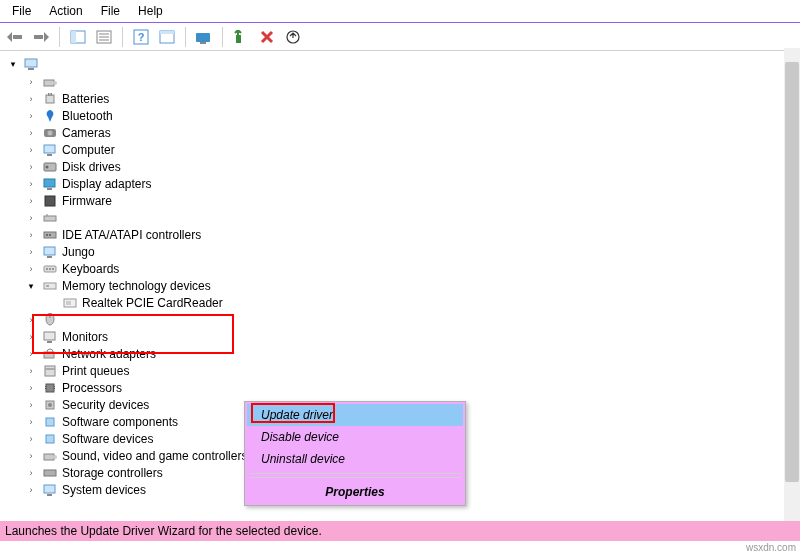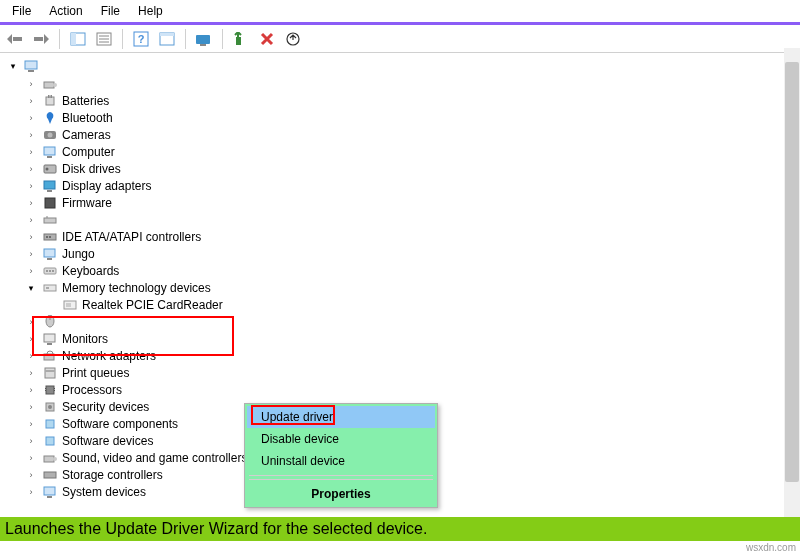--- a/index.html
+++ b/index.html
@@ -1,40 +1,40 @@
 <!DOCTYPE html>
 <html><head>
   <meta charset="utf-8">
   <style>
     * { box-sizing: border-box; margin: 0; padding: 0; }
     body { font-family: "Segoe UI", Tahoma, sans-serif; font-size: 12px; background: #fff; width: 800px; height: 553px; overflow: hidden; position: relative; }
-    .menubar { display: flex; padding: 2px 4px; gap: 2px; border-bottom: 3px solid #8b5cf6; }
+    .menubar { display: flex; padding: 2px 4px; gap: 2px; border-bottom: 1px solid #8b5cf6; }
     .menubar-item { padding: 2px 8px; cursor: default; }
     .toolbar { display: flex; align-items: center; padding: 2px 4px; gap: 4px; border-bottom: 1px solid #d0d0d0; height: 28px; }
     .tb-btn { width: 22px; height: 22px; display: flex; align-items: center; justify-content: center; cursor: default; }
     .tb-sep { width: 1px; height: 20px; background: #d0d0d0; margin: 0 3px; }
     .content { position: relative; height: 480px; overflow: hidden; border-bottom: 1px solid #d0d0d0; }
     .tree { padding: 4px 0 0 6px; }
     .root-row { display: flex; align-items: center; height: 18px; }
     .expander { width: 14px; height: 14px; display: flex; align-items: center; justify-content: center; font-size: 9px; color: #555; cursor: default; font-family: Arial; }
     .expander.open { color: #000; }
     .node { display: flex; align-items: center; height: 17px; padding-left: 18px; }
     .node .expander { margin-right: 0; }
     .node-icon { width: 16px; height: 16px; margin: 0 4px; display: flex; align-items: center; justify-content: center; font-size: 12px; }
     .node-label { white-space: nowrap; }
     .child-node { padding-left: 52px; display: flex; align-items: center; height: 17px; }
     .highlight-box { border: 2px solid #ff0000; }
     .box-memory { position: absolute; left: 32px; top: 263px; width: 202px; height: 40px; pointer-events: none; }
-    .context-menu { position: absolute; left: 244px; top: 350px; width: 194px; background: #86efac; border: 1px solid #b0b0b0; box-shadow: 2px 2px 4px rgba(0,0,0,0.25); padding: 2px; }
+    .context-menu { position: absolute; left: 244px; top: 350px; width: 222px; background: #f0abfc; border: 1px solid #b0b0b0; box-shadow: 2px 2px 4px rgba(0,0,0,0.25); padding: 2px; font-style: italic; }
     .ctx-item { padding: 4px 14px; font-size: 12px; cursor: default; }
     .ctx-item.hover { background: #90c8f6; }
     .ctx-sep { height: 1px; background: #d0d0d0; margin: 3px 2px; }
     .ctx-bold { font-weight: bold; text-align: center; }
     .box-update { border: 2px solid #ff0000; position: absolute; left: 251px; top: 352px; width: 84px; height: 20px; pointer-events: none; }
-    .statusbar { padding: 3px 5px; font-size: 16px; background: #84cc16; position: absolute; bottom: 12px; left: 0; right: 0; }
+    .statusbar { padding: 3px 5px; font-size: 12px; background: #f9a8d4; position: absolute; bottom: 12px; left: 0; right: 0; }
     .watermark { position: absolute; bottom: 0; right: 4px; font-size: 10px; color: #999; }
     .scrollbar-v { position: absolute; right: 0; top: 48px; width: 16px; bottom: 30px; background: #f0f0f0; }
     .scroll-thumb { position: absolute; top: 14px; width: 14px; left: 1px; height: 420px; background: #c8c8c8; border-radius: 2px; }
     svg { display: block; }
   </style>
 </head>
 <body>
 
 <div class="menubar">
   <div class="menubar-item">File</div>

